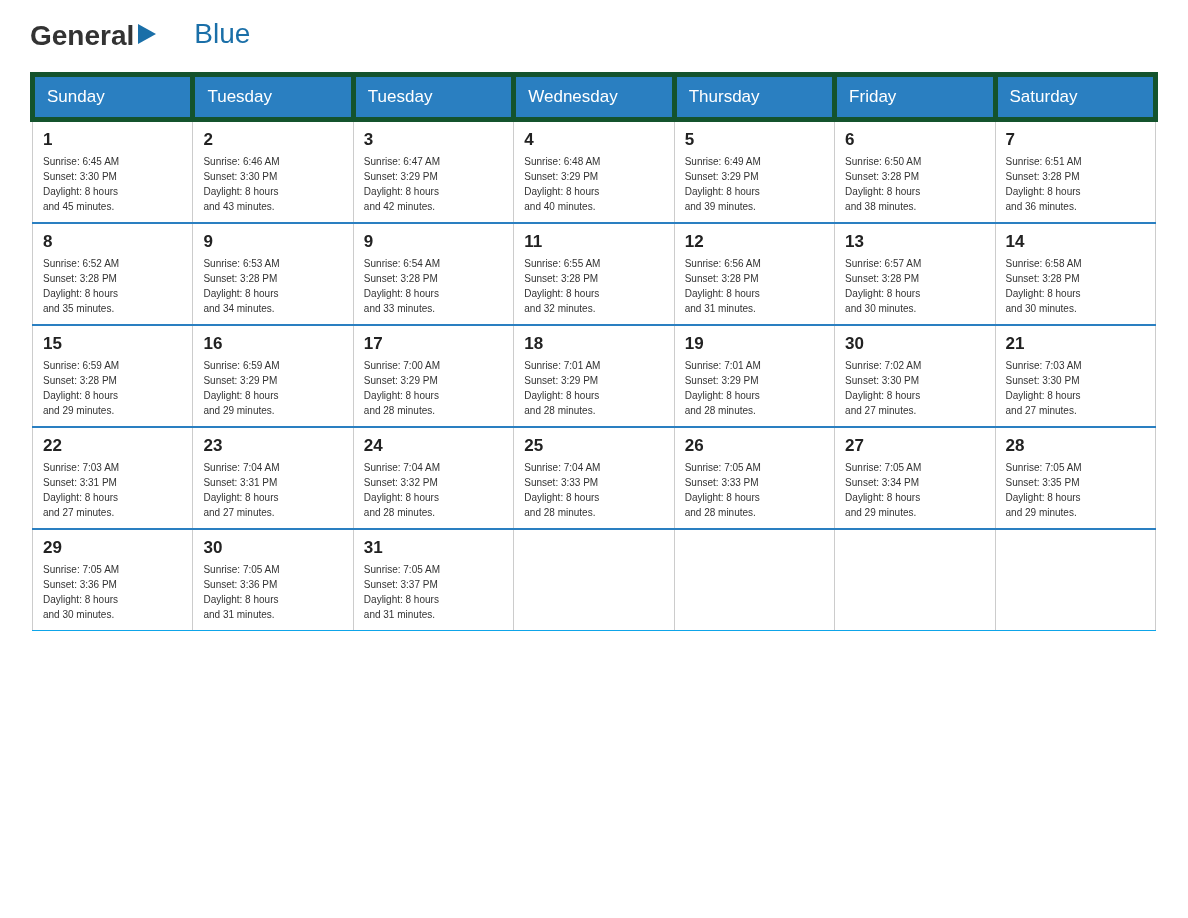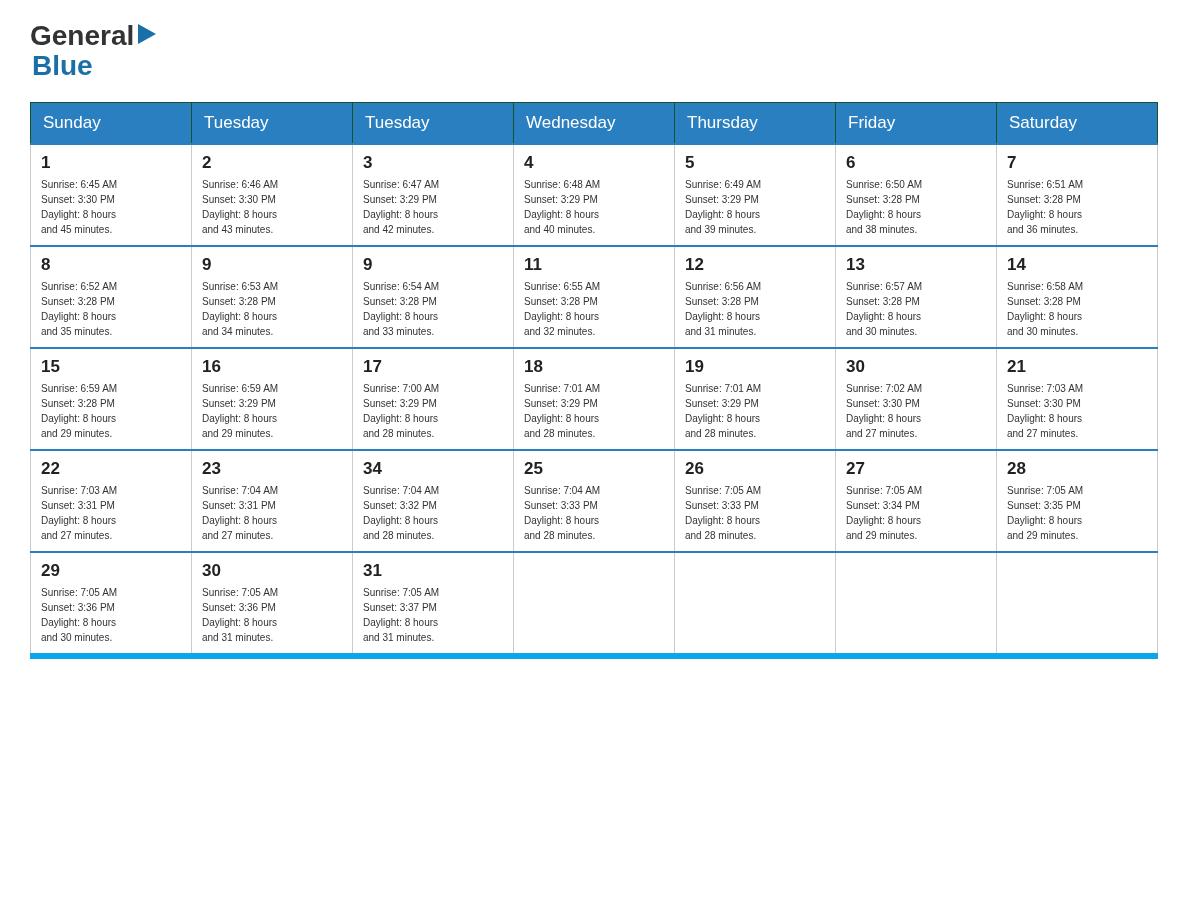--- a/index.html
+++ b/index.html
@@ -11,22 +11,23 @@
       min-height: 918px;
     }
     .header {
       display: flex;
       justify-content: space-between;
       align-items: flex-start;
       margin-bottom: 20px;
     }
     .logo {
       display: flex;
-      flex-direction: column;
+      flex-direction: row;
       align-items: flex-start;
+      gap: 36px;
     }
     .title-block {
       text-align: right;
     }
     .month-title {
       font-size: 52px;
       font-weight: bold;
       color: #222;
       line-height: 1.1;
     }
@@ -39,21 +40,21 @@
       width: 100%;
       border-collapse: collapse;
     }
     .calendar th {
       background: #2a7fc1;
       color: #fff;
       font-size: 17px;
       font-weight: normal;
       padding: 10px 12px;
       text-align: left;
-      border: 1px solid #14532d;
+      border: 5px solid #14532d;
     }
     .calendar td {
       vertical-align: top;
       padding: 8px 10px;
       border: 1px solid #ccc;
       font-size: 13px;
       color: #333;
       width: 14.28%;
       min-height: 100px;
     }
@@ -67,41 +68,41 @@
     .calendar td .day-info {
       font-size: 10px;
       line-height: 1.5;
       color: #333;
     }
     .calendar tr td {
       border-top: 2px solid #2a7fc1;
       border-bottom: none;
     }
     .calendar tr:last-child td {
-      border-bottom: 6px solid #0ea5e9;
+      border-bottom: 1px solid #0ea5e9;
     }
     .empty-cell {
       background: #fff;
     }
   </style>
 </head>
 <body>
 
 <div class="header">
   <div class="logo">
   <div style="display:flex;align-items:center;">
     <span style="font-size:28px;font-weight:bold;color:#333;">General</span>
     <div style="display:inline-block;margin-left:4px;">
       <svg width="18" height="20" viewBox="0 0 18 20">
         <polygon points="0,0 18,10 0,20" fill="#1a6fa8"></polygon>
       </svg>
     </div>
   </div>
   <div style="display:flex;align-items:center;margin-top:-2px;">
-    <span style="font-size:28px;font-weight:bold;color:#1a6fa8;margin-left:2px;">Blue</span>
+    <span style="font-size:28px;font-weight:normal;color:#1a6fa8;margin-left:2px;">Blue</span>
   </div>
 </div>
   <div class="title-block">
     <div class="month-title"></div>
     <div class="location-title"></div>
   </div>
 </div>
 
 <table class="calendar">
   <thead>
@@ -324,21 +325,21 @@
         <td>
           <span class="day-num">23</span>
         <div class="day-info">
           Sunrise: 7:04 AM<br>
           Sunset: 3:31 PM<br>
           Daylight: 8 hours<br>
           and 27 minutes.
         </div>
         </td>
         <td>
-          <span class="day-num">34</span>
+          <span class="day-num">24</span>
         <div class="day-info">
           Sunrise: 7:04 AM<br>
           Sunset: 3:32 PM<br>
           Daylight: 8 hours<br>
           and 28 minutes.
         </div>
         </td>
         <td>
           <span class="day-num">25</span>
         <div class="day-info">

